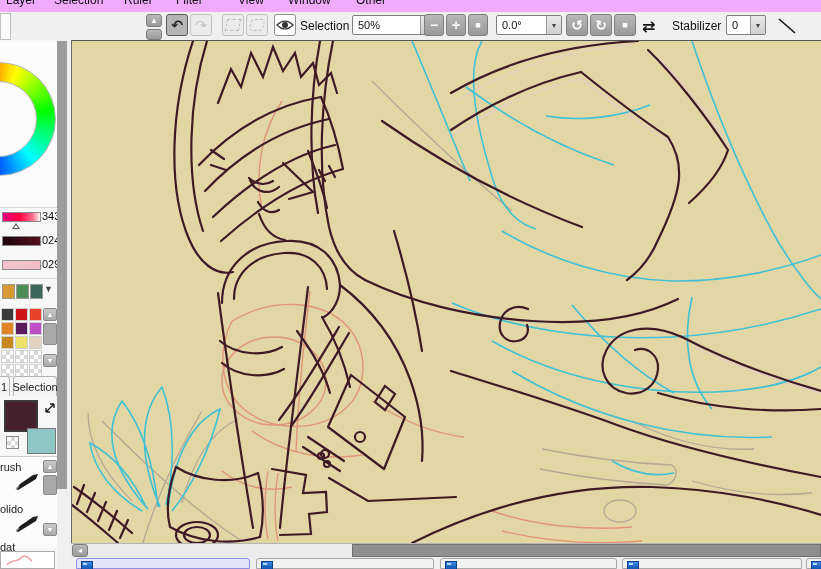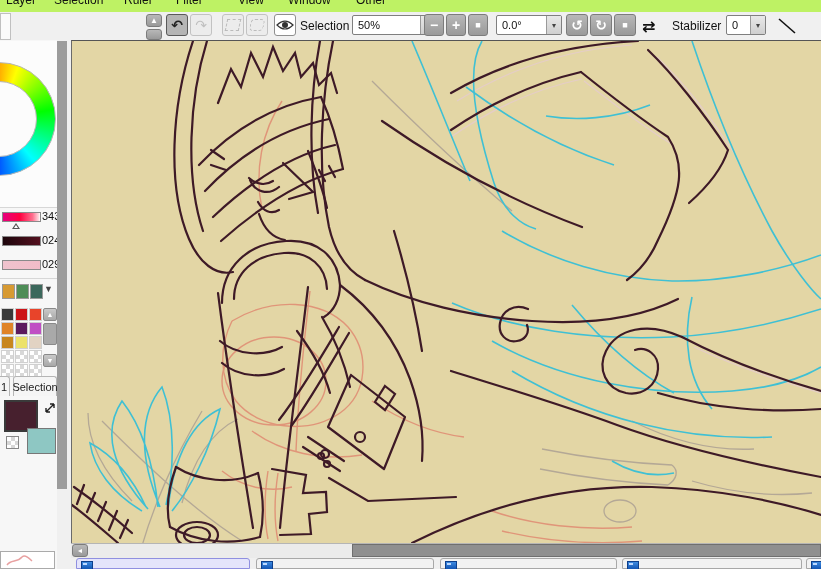--- a/index.html
+++ b/index.html
@@ -1,21 +1,21 @@
 <!DOCTYPE html>
 <html><head>
 <meta charset="utf-8">
 <style>
   html,body{margin:0;padding:0;width:821px;height:569px;overflow:hidden;
     font-family:"Liberation Sans","DejaVu Sans",sans-serif;background:#f0f0f0;}
   .abs{position:absolute;}
   #stage{position:relative;width:821px;height:569px;background:#f0f0f0;}
 
   
-  #menubar{left:0;top:0;width:821px;height:12px;background:#bef264;overflow:hidden;}
+  #menubar{left:0;top:0;width:821px;height:12px;background:#f0abfc;overflow:hidden;}
   .menu-item{position:absolute;top:-7px;font-size:12px;color:#111;}
 
   
   #toolbar{left:0;top:12px;width:821px;height:28px;background:#f0f0f0;}
   .slab{left:0;top:1px;width:9px;height:25px;background:#fbfbfb;border:1px solid #c0c0c0;}
   .btn{position:absolute;top:2px;width:22px;height:22px;border:1px solid #8f8f8f;border-radius:3px;
     background:linear-gradient(#f6f6f6,#dcdcdc);display:flex;align-items:center;justify-content:center;
     font-size:14px;color:#333;box-sizing:border-box;}
   .btn.dark{background:#b5b5b5;border-color:#5a5a5a;color:#222;font-weight:bold;}
   .btn.disabled{background:#ececec;border-color:#c2c2c2;color:#c0c0c0;}
@@ -211,20 +211,36 @@
         <span>Selection</span>
       </div>
 
     <div class="abs" style="left: 4px; top: 360px; width: 34px; height: 32px; border: 2px solid rgb(58, 58, 58); box-sizing: border-box; background: rgb(71, 32, 46);"></div>
     <svg class="abs" style="left:42px;top:360px" width="16" height="16">
       <path d="M4,12 L12,4 M12,4 l-4,0 M12,4 l0,4 M4,12 l4,0 M4,12 l0,-4" stroke="#222" stroke-width="1.4" fill="none"></path>
     </svg>
     <div class="abs checker" style="left:6px;top:396px;width:13px;height:13px;border:1px solid #888;box-sizing:border-box"></div>
     <div class="abs" style="left: 27px; top: 388px; width: 29px; height: 26px; border: 1px solid rgb(119, 119, 119); box-sizing: border-box; background: rgb(142, 199, 195);"></div>
 
+    <div class="panel-white" style="left:0;top:416px;width:57px;height:90px;border-top:1px solid #ccc">
+      <span class="brush-name" style="left:0;top:4px">rush</span>
+      <svg class="penicon" style="left:14px;top:16px" width="26" height="18">
+        <path d="M2,16 L6,11 L19,2 L24,1 L22,6 L9,14 L4,17 Z" fill="#1c1c1c"></path>
+        <path d="M2,16 L5,13" stroke="#9a9a9a" stroke-width="1.5"></path>
+      </svg>
+      <span class="brush-name" style="left:0;top:46px">olido</span>
+      <svg class="penicon" style="left:14px;top:58px" width="26" height="18">
+        <path d="M2,16 L6,11 L19,2 L24,1 L22,6 L9,14 L4,17 Z" fill="#1c1c1c"></path>
+        <path d="M2,16 L5,13" stroke="#9a9a9a" stroke-width="1.5"></path>
+      </svg>
+      <span class="brush-name" style="left:0;top:84px">dat</span>
+      <div class="sb-btn" style="left:43px;top:3px;height:13px">▲</div>
+      <div class="sb-thumb" style="left:43px;top:18px;height:20px"></div>
+      <div class="sb-btn" style="left:43px;top:66px;height:13px">▼</div>
+    </div>
   </div>
 
   <div id="vstrip" class="abs"></div>
 
   <div id="canvas-wrap" class="abs" style="background: rgb(227, 214, 165);">
     <svg width="749" height="502" viewBox="0 0 749 502">
 
       <g fill="none" stroke-width="1.2" stroke="#e5cdc8">
         <path d="M385,60 C440,26 500,8 560,4"></path>
         <path d="M585,16 C612,42 640,78 662,112"></path>

